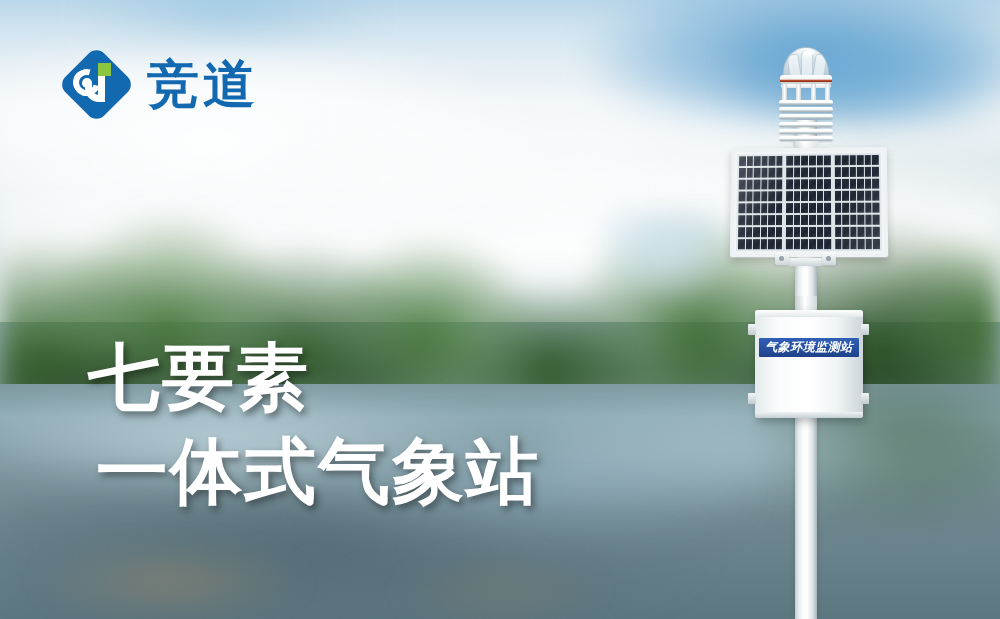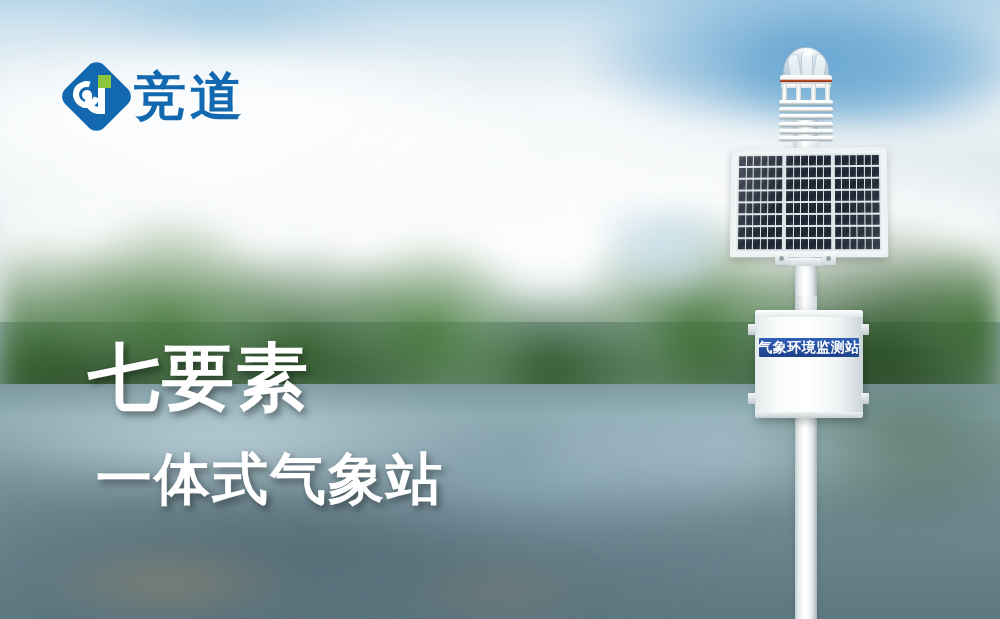--- a/index.html
+++ b/index.html
@@ -172,23 +172,24 @@
   .water-green-r {
     position: absolute; left: 76%; top: 62%;
     width: 30%; height: 22%;
     background: radial-gradient(ellipse at 45% 45%, rgba(40,74,38,.75) 0%, rgba(40,74,38,0) 74%);
     filter: blur(17px);
   }
 
   
   .logo-block {
     position: absolute;
-    left: 58px; top: 58px;
+    left: 58px; top: 46px;
     display: flex;
     align-items: center;
+    gap: 13px;
   }
   .logo-mark {
     position: relative;
     width: 76px; height: 76px;
     flex: 0 0 auto;
   }
   .logo-diamond {
     position: absolute;
     left: 50%; top: 50%;
     width: 55px; height: 55px;
@@ -255,24 +256,24 @@
     line-height: 1.06;
     text-shadow: 3px 4px 7px rgba(0,0,0,.42);
     font-family: "DejaVu Sans", "Liberation Sans", sans-serif;
   }
   .headline-l1 {
     font-size: 72px;
     letter-spacing: 2px;
     white-space: nowrap;
   }
   .headline-l2 {
-    font-size: 56px;
+    font-size: 72px;
     letter-spacing: 2px;
     white-space: nowrap;
-    margin-top: 34px;
+    margin-top: 18px;
     margin-left: 8px;
   }
   .subtitle {
     position: absolute;
     left: 88px;
     top: 543px;
     color: #ffffff;
     font-size: 21px;
     font-weight: 700;
     letter-spacing: .6px;
@@ -487,25 +488,26 @@
     left: 4px; top: 28px;
     width: 100px; height: 19px;
     background: linear-gradient(to bottom, #2f5fb8 0%, #27509f 55%, #1d4189 100%);
     display: flex;
     align-items: center;
     justify-content: center;
     border-radius: 1px;
   }
   .ctrl-label span {
     color: #ffffff;
-    font-size: 14px;
+    font-size: 12px;
     font-weight: 700;
     letter-spacing: .5px;
     white-space: nowrap;
     font-family: "DejaVu Sans", "Liberation Sans", sans-serif;
+    font-style: italic;
   }
   .ctrl-hinge {
     position: absolute;
     width: 8px; height: 11px;
     background: linear-gradient(to bottom, #f2f5f6, #c3ccd0);
     border-radius: 1px;
   }
   .hinge-tl { left: -7px; top: 14px; }
   .hinge-bl { left: -7px; bottom: 14px; }
   .hinge-tr { right: -6px; top: 14px; }

